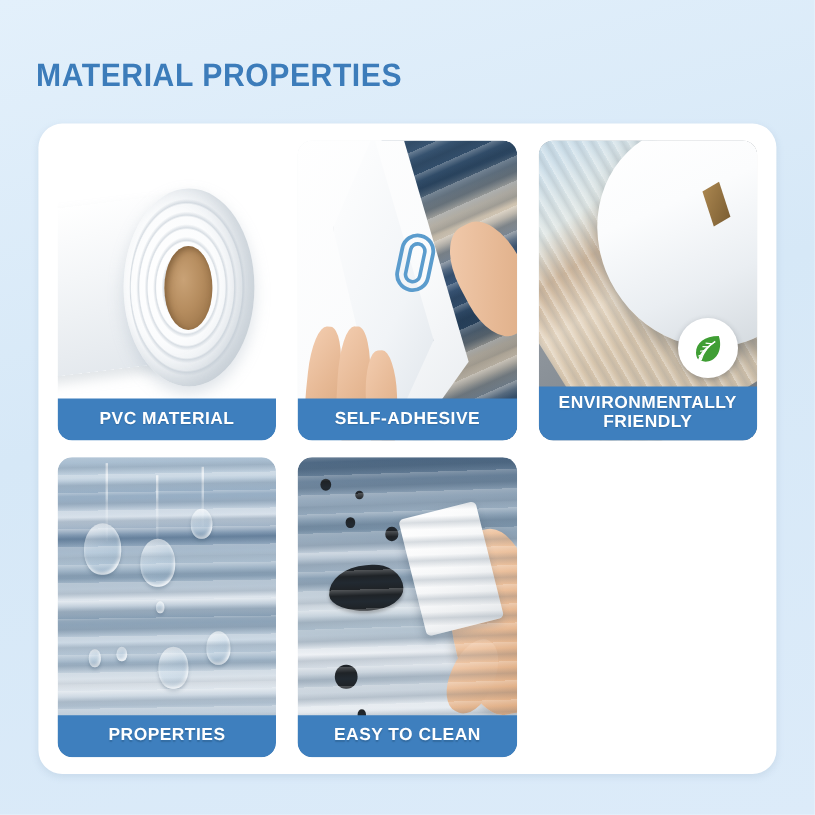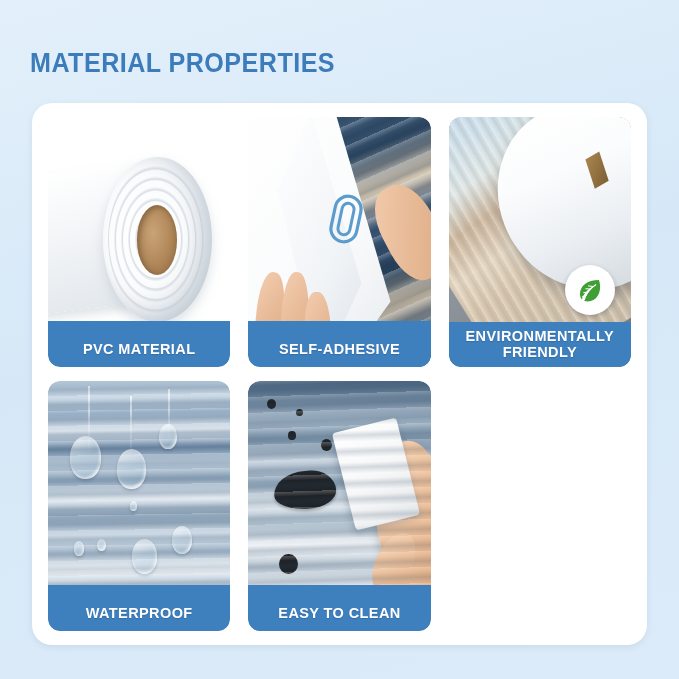--- a/index.html
+++ b/index.html
@@ -100,21 +100,21 @@
     left: 0;
     right: 0;
     bottom: 0;
     background: #3e7fbe;
     color: #ffffff;
     text-align: center;
     font-weight: bold;
     font-size: 14.5px;
     letter-spacing: 0.4px;
     line-height: 1.12;
-    padding: 20px 4px 10px;
+    padding: 9px 4px 10px;
     border-radius: 0 0 12px 12px;
     font-family: "Liberation Sans Narrow", "Liberation Sans", sans-serif;
     text-shadow: 0 1px 1px rgba(20,50,80,0.25);
   }
   .tile-label.two-line { padding: 6px 4px 7px; }
 
   
   .photo-pvc { background: #ffffff; }
   .pvc-sheet {
     position: absolute;
@@ -472,21 +472,21 @@
         <div class="trail" style="left:66%;top:3%;height:20%"></div>
         <div class="drop" style="left:12%;top:22%;width:17%;height:17%"></div>
         <div class="drop" style="left:38%;top:27%;width:16%;height:16%"></div>
         <div class="drop" style="left:61%;top:17%;width:10%;height:10%"></div>
         <div class="drop" style="left:46%;top:63%;width:14%;height:14%"></div>
         <div class="drop" style="left:68%;top:58%;width:11%;height:11%"></div>
         <div class="drop" style="left:14%;top:64%;width:6%;height:6%"></div>
         <div class="drop" style="left:27%;top:63%;width:5%;height:5%"></div>
         <div class="drop" style="left:45%;top:48%;width:4%;height:4%"></div>
       </div>
-      <div class="tile-label">WATERPROOF</div>
+      <div class="tile-label">PROPERTIES</div>
     </div>
 
     <div class="tile">
       <div class="tile-photo photo-clean">
         <div class="stain stain-big"></div>
         <div class="stain" style="left:10%;top:7%;width:5%;height:4%"></div>
         <div class="stain" style="left:26%;top:11%;width:4%;height:3%"></div>
         <div class="stain" style="left:22%;top:20%;width:4%;height:3.5%"></div>
         <div class="stain" style="left:40%;top:23%;width:6%;height:5%"></div>
         <div class="stain" style="left:17%;top:69%;width:10%;height:8%"></div>

